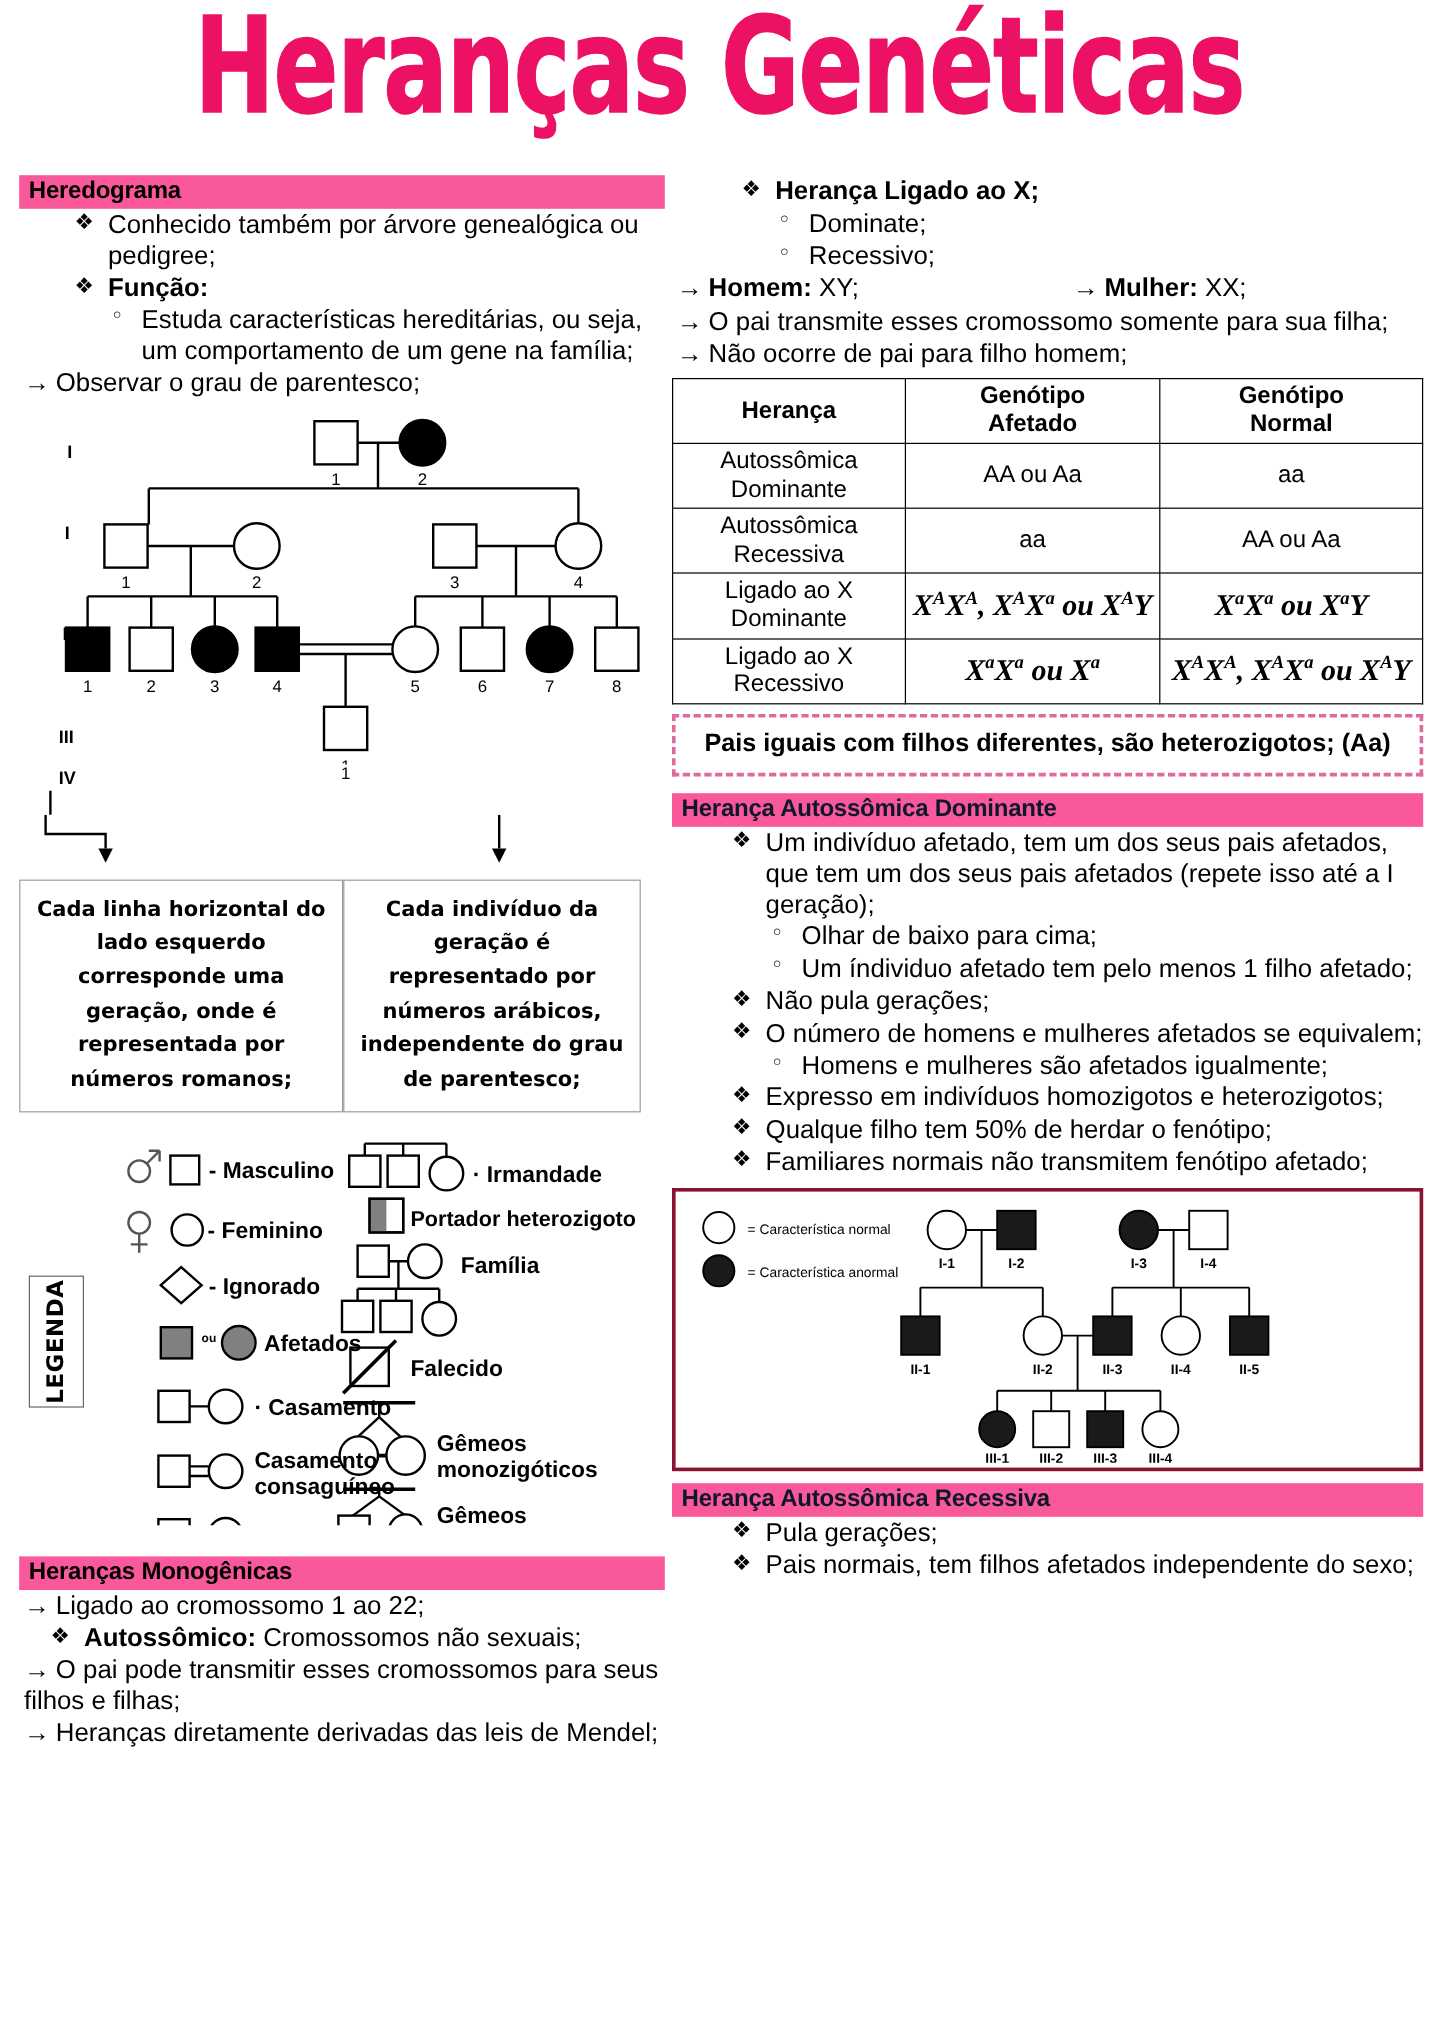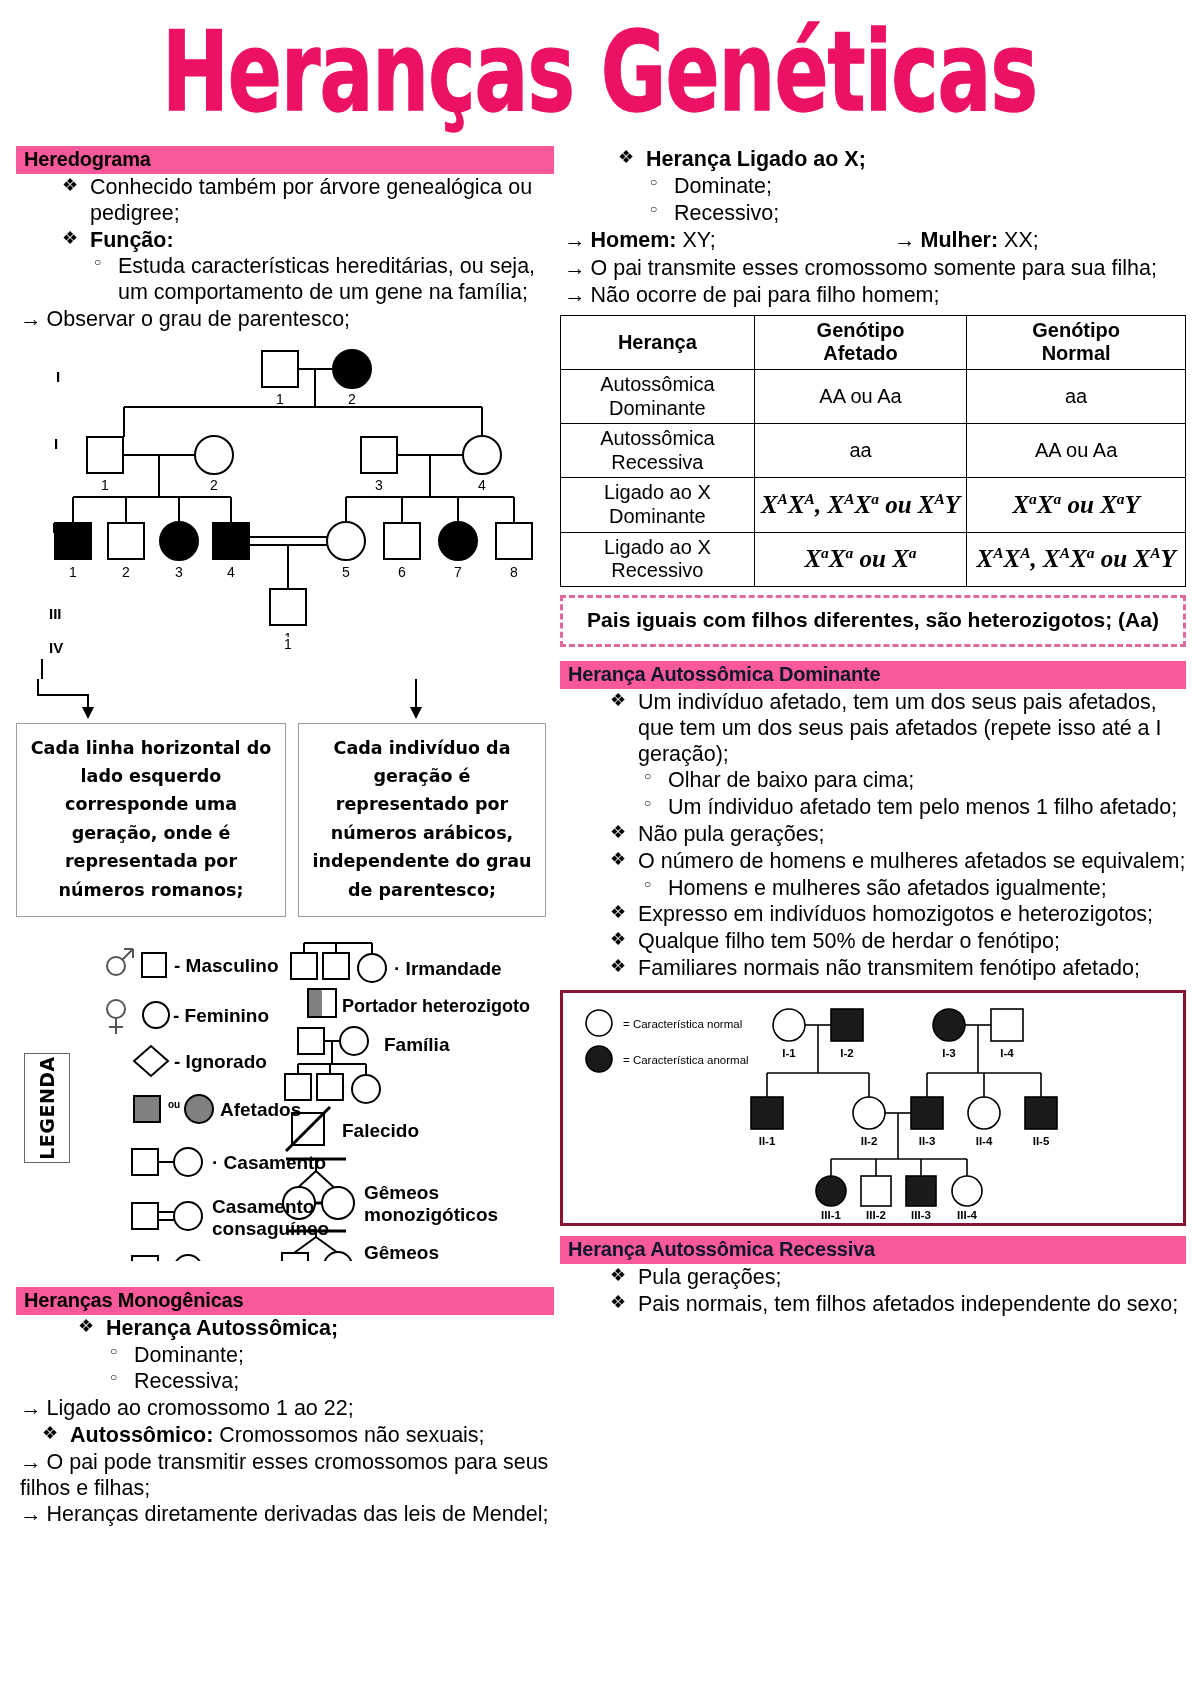--- a/index.html
+++ b/index.html
@@ -8,21 +8,21 @@
     width:1200px; height:1698px;
     background:#ffffff;
     font-family:"Liberation Sans", sans-serif;
     color:#000;
     position:relative;
     overflow:hidden;
   }
   .page { position:relative; width:1200px; height:1698px; }
 
   
-  .title-wrap { position:absolute; left:0; top:16px; width:1200px; text-align:center; }
+  .title-wrap { position:absolute; left:0; top:0; width:1200px; text-align:center; }
   .title {
     display:inline-block;
     font-family:"DejaVu Sans", sans-serif;
     font-weight:bold;
     font-size:84px;
     line-height:1;
     color:#ec1164;
     letter-spacing:-1px;
     transform:scaleY(1.32) scaleX(0.95);
     transform-origin:center top;
@@ -71,21 +71,21 @@
     margin:1px 0;
     padding-left:4px;
   }
   .arrowline .ar { margin-right:5px; }
   b, .bold { font-weight:bold; }
 
   
   .ped-left { margin-top:4px; }
 
   
-  .notes-row { display:flex; gap:12px; margin-top:4px; }
+  .notes-row { display:flex; gap:0; margin-top:14px; }
   .note {
     border:1px solid #9d9d9d;
     padding:10px 8px 12px 8px;
     text-align:center;
     font-weight:bold;
     font-size:17.5px;
     line-height:1.62;
     font-family:"DejaVu Sans", sans-serif;
   }
   .note.n1 { width:270px; }
@@ -373,25 +373,20 @@
           <text x="348" y="290">monozigóticos</text>
           <text x="348" y="328">Gêmeos</text>
           <text x="348" y="350">dizigóticos</text>
         </g>
         <text x="152" y="177" font-size="10" font-weight="bold" fill="#000">ou</text>
       </svg>
     </div>
 
     <div class="bar" style="margin-top:26px">Heranças Monogênicas</div>
 
-    <ul class="lvl1">
-      <li class="b1" style="margin-left:16px"><b>Herança Autossômica;</b></li>
-      <li class="b2" style="margin-left:44px"><span>Dominante;</span></li>
-      <li class="b2" style="margin-left:44px"><span>Recessiva;</span></li>
-    </ul>
 
     <div class="arrowline"><span class="ar">→</span><span>Ligado ao cromossomo 1 ao 22;</span></div>
 
     <ul class="lvl1" style="padding-left:24px">
       <li class="b1"><b>Autossômico:</b><span> Cromossomos não sexuais;</span></li>
     </ul>
 
     <div class="arrowline"><span class="ar">→</span><span>O pai pode transmitir esses cromossomos para seus filhos e filhas;</span></div>
     <div class="arrowline"><span class="ar">→</span><span>Heranças diretamente derivadas das leis de Mendel;</span></div>
   </div>

